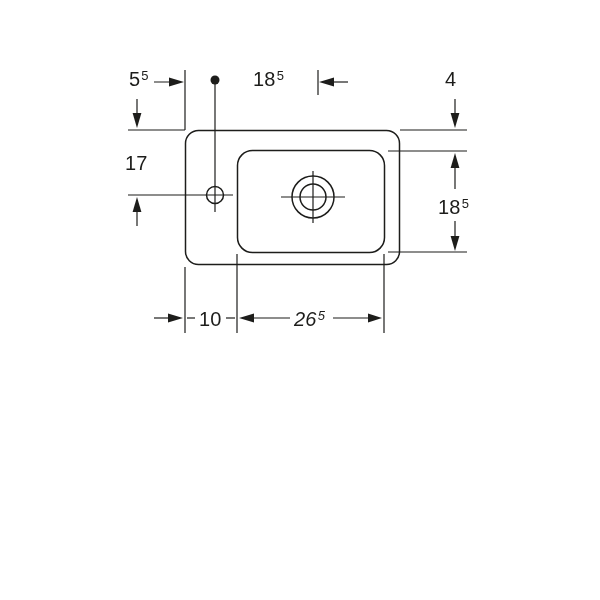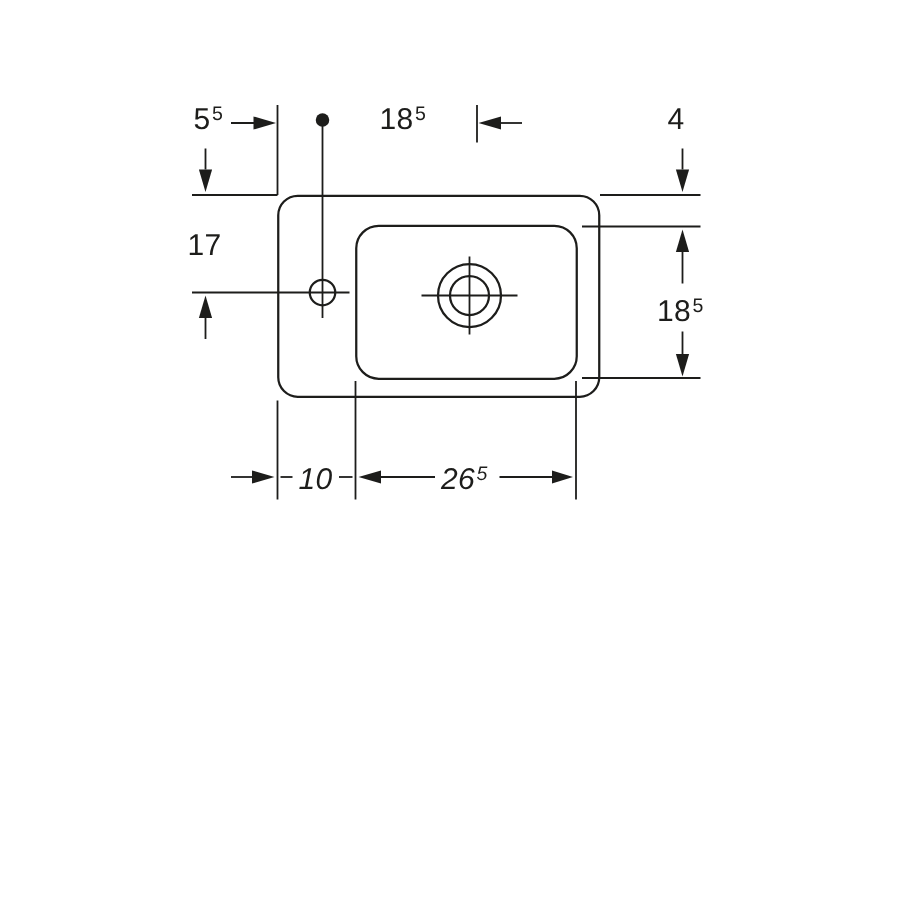--- a/index.html
+++ b/index.html
@@ -114,21 +114,21 @@
   </div>
 
   <div class="dim-label" style="left:125px; top:153px;">
     <span>17</span><sup></sup>
   </div>
 
   <div class="dim-label" style="left:438px; top:197px;">
     <span>18</span><sup>5</sup>
   </div>
 
-  <div class="dim-label" style="left:199px; top:309px;font-style:italic;">
+  <div class="dim-label" style="left:199px; top:309px;">
     <span>10</span><sup></sup>
   </div>
 
   <div class="dim-label" style="left:294px; top:309px;font-style:italic;">
     <span>26</span><sup>5</sup>
   </div>
 
 </div>
 
 </body></html>

